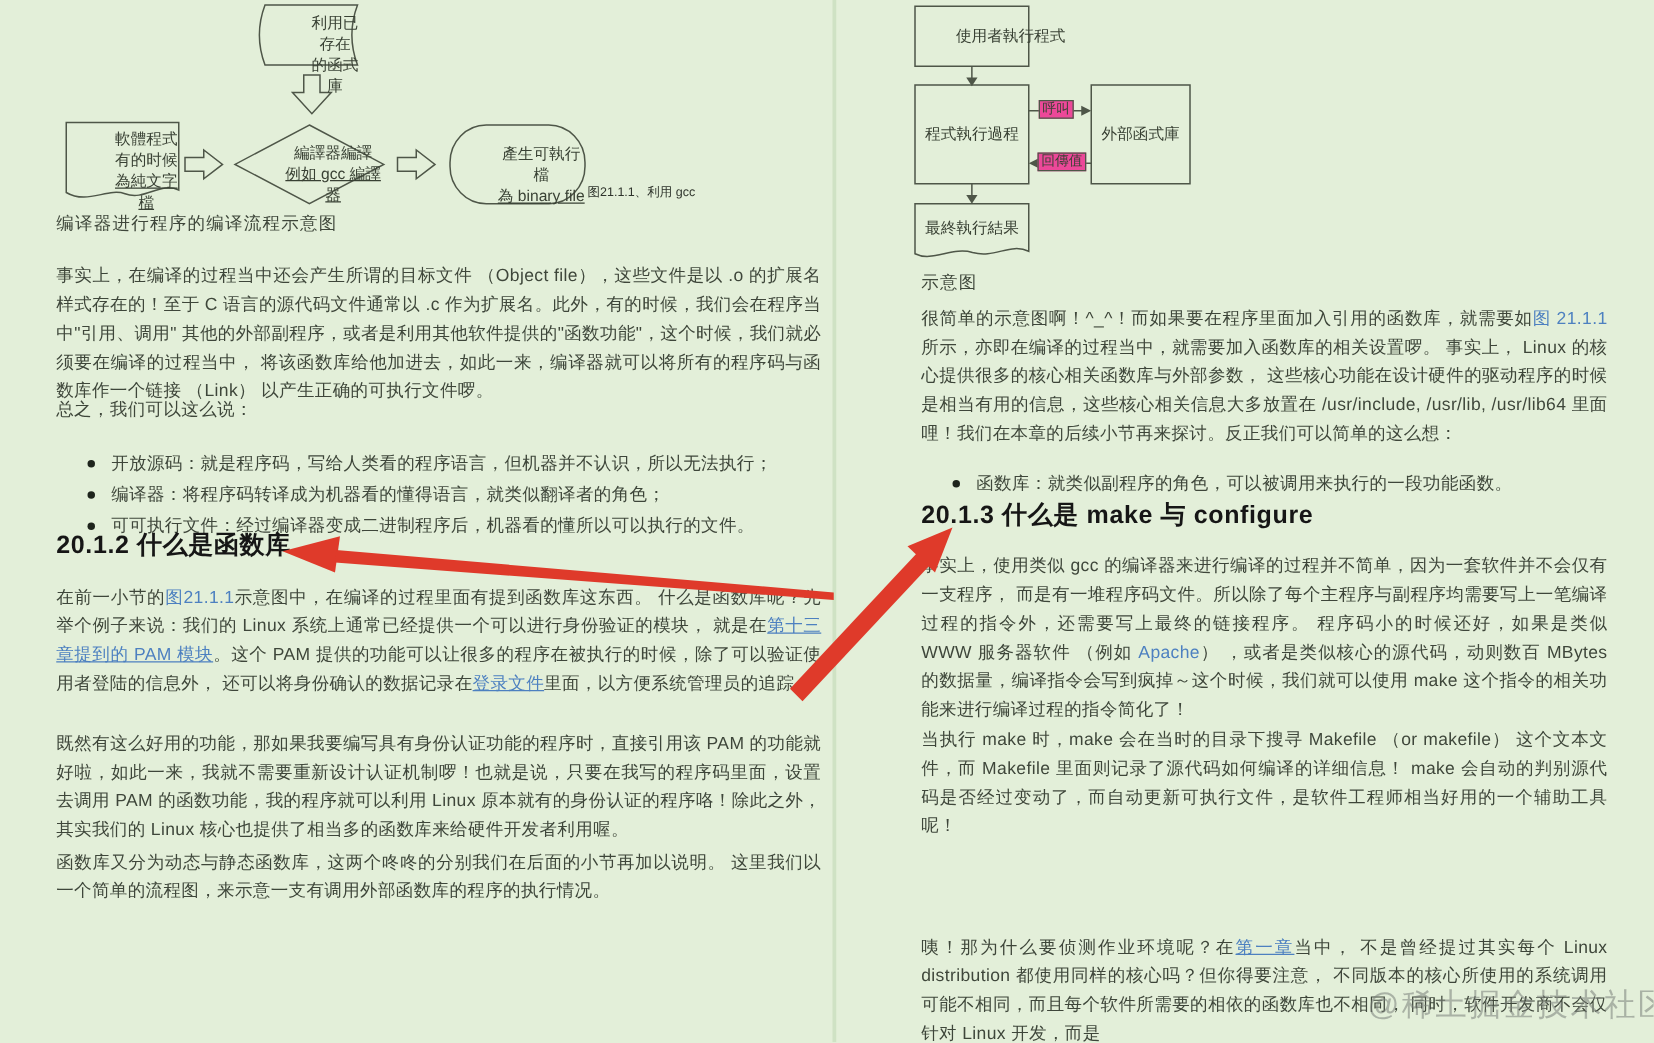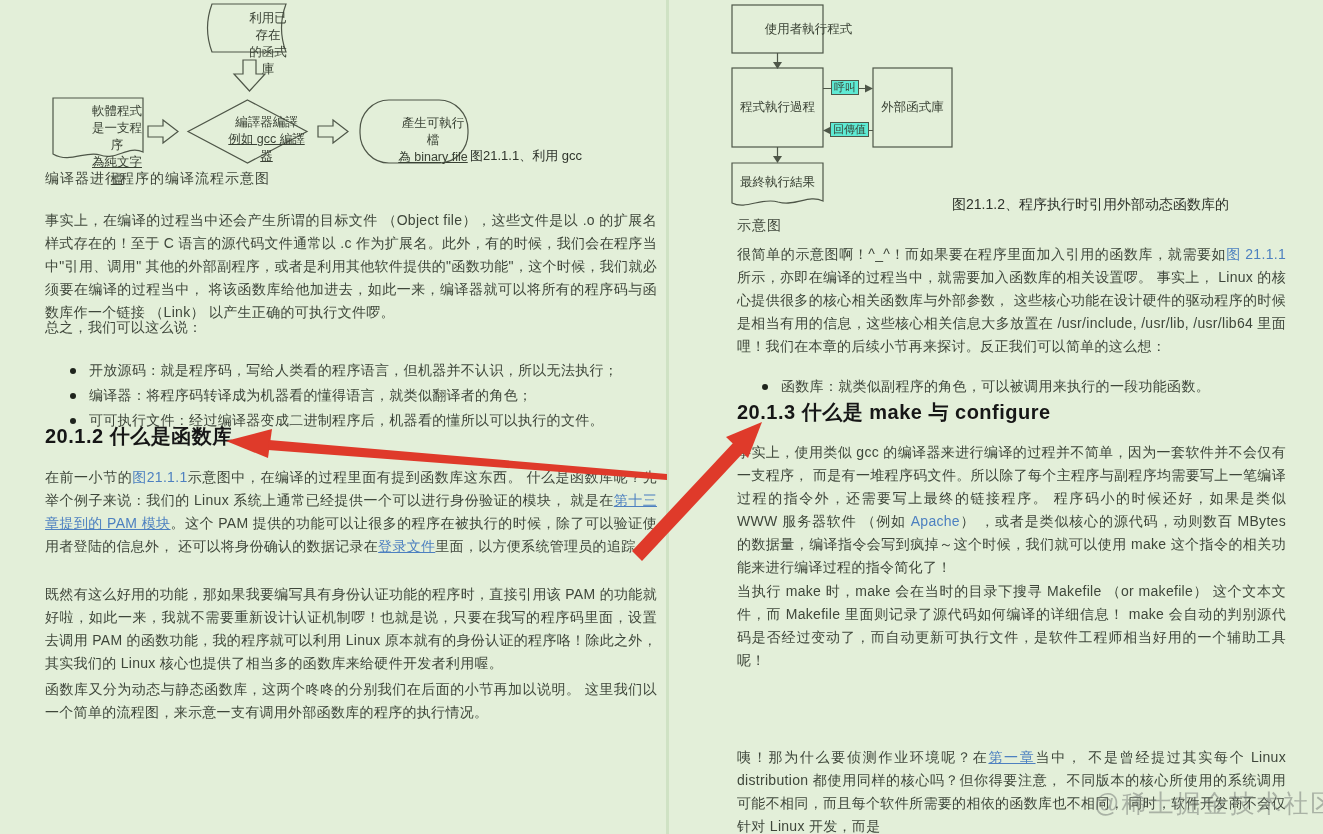--- a/index.html
+++ b/index.html
@@ -5,23 +5,23 @@
   html,body{margin:0;padding:0;background:#e3efd9;}
   #page{position:relative;width:1323px;height:834px;background:#e3efd9;overflow:hidden;
         font-family:"Liberation Sans","DejaVu Sans",sans-serif;color:#3e463a;}
   .divider{position:absolute;left:666px;top:0;width:3px;height:834px;background:#cfe2c4;}
   
   .fig{position:absolute;}
   .fig svg{position:absolute;left:0;top:0;}
   .fig-label{position:absolute;font-size:12.5px;line-height:17px;text-align:center;color:#394134;}
   .fig-label .fl{display:block;padding-left:38px;}
   .fig-label .fl.u{text-decoration:underline;}
-  .fig-cap{position:absolute;font-size:13px;color:#2e332b;white-space:nowrap;}
+  .fig-cap{position:absolute;font-size:10px;color:#2e332b;white-space:nowrap;}
   .fig-cap-kai{position:absolute;font-size:14px;color:#3e463a;white-space:nowrap;letter-spacing:1px;}
-  .edge-label{position:absolute;font-size:11px;line-height:13px;color:#394134;background:#5eead4;
+  .edge-label{position:absolute;font-size:11px;line-height:13px;color:#394134;background:#ec4899;
               border:1px solid #4e5648;padding:0 2px;white-space:nowrap;}
   
   .block{position:absolute;font-size:14px;line-height:23px;text-align:justify;margin:0;letter-spacing:0.3px;}
   .leftcol{left:45px;width:612px;}
   .rightcol{left:737px;width:549px;}
   h2.block{font-size:20px;line-height:25px;font-weight:bold;color:#161616;text-align:left;letter-spacing:0.5px;}
   .hnum{font-family:"Liberation Sans",sans-serif;font-weight:bold;margin-top:38px;}
   .link{color:#4d80c0;cursor:pointer;}
   .link.u{text-decoration:underline;}
   ul.bullets{list-style:none;margin:16px;padding:0;}
@@ -55,21 +55,21 @@
       <path class="diagram-stroke" d="M278,126 L293,126 L293,120 L308,131.5 L293,143 L293,137 L278,137 Z"></path>
 
       <rect class="diagram-stroke" x="320" y="100" width="108" height="63" rx="29" ry="30"></rect>
     </svg>
     <div class="fig-label" style="left:168px;top:10px;width:82px;">
       <span class="fl">利用已存在</span>
       <span class="fl">的函式庫</span>
     </div>
     <div class="fig-label" style="left:13px;top:103px;width:90px;">
       <span class="fl">軟體程式</span>
-      <span class="fl">是一支程序</span>
+      <span class="fl">有的时候</span>
       <span class="fl u">為純文字檔</span>
     </div>
     <div class="fig-label" style="left:148px;top:114px;width:119px;">
       <span class="fl">編譯器編譯</span>
       <span class="fl u">例如 gcc 編譯器</span>
     </div>
     <div class="fig-label" style="left:320px;top:115px;width:108px;">
       <span class="fl">產生可執行檔</span>
       <span class="fl u">為 binary file</span>
     </div>
@@ -92,21 +92,20 @@
       <polygon class="diagram-fill" points="175,84.5 175,92.5 183,88.5"></polygon>
       <line class="diagram-stroke" x1="183" y1="130.5" x2="139" y2="130.5"></line>
       <polygon class="diagram-fill" points="141,126.5 141,134.5 133,130.5"></polygon>
     </svg>
     <div class="fig-label" style="left:42px;top:21px;width:91px;margin-left:31px;">使用者執行程式</div>
     <div class="fig-label" style="left:42px;top:99px;width:91px;">程式執行過程</div>
     <div class="fig-label" style="left:183px;top:99px;width:79px;">外部函式庫</div>
     <div class="fig-label" style="left:42px;top:174px;width:91px;">最終執行結果</div>
     <div class="edge-label" style="left:141px;top:80px;">呼叫</div>
     <div class="edge-label" style="left:140px;top:122px;">回傳值</div>
-    <div class="fig-cap" style="left:262px;top:196px;font-size:14px;">图21.1.2、程序执行时引用外部动态函数库的</div>
     <div class="fig-cap-kai" style="left:47px;top:217px;">示意图</div>
   </div>
 
   <p class="block leftcol" style="top:209px;">事实上，在编译的过程当中还会产生所谓的目标文件 （Object file），这些文件是以 .o 的扩展名样式存在的！至于 C 语言的源代码文件通常以 .c 作为扩展名。此外，有的时候，我们会在程序当中"引用、调用" 其他的外部副程序，或者是利用其他软件提供的"函数功能"，这个时候，我们就必须要在编译的过程当中， 将该函数库给他加进去，如此一来，编译器就可以将所有的程序码与函数库作一个链接 （Link） 以产生正确的可执行文件啰。</p>
 
   <p class="block leftcol" style="top:316px;">总之，我们可以这么说：</p>
 
   <ul class="block bullets leftcol" style="top:342px;">
     <li>开放源码：就是程序码，写给人类看的程序语言，但机器并不认识，所以无法执行；</li>
     <li>编译器：将程序码转译成为机器看的懂得语言，就类似翻译者的角色；</li>

